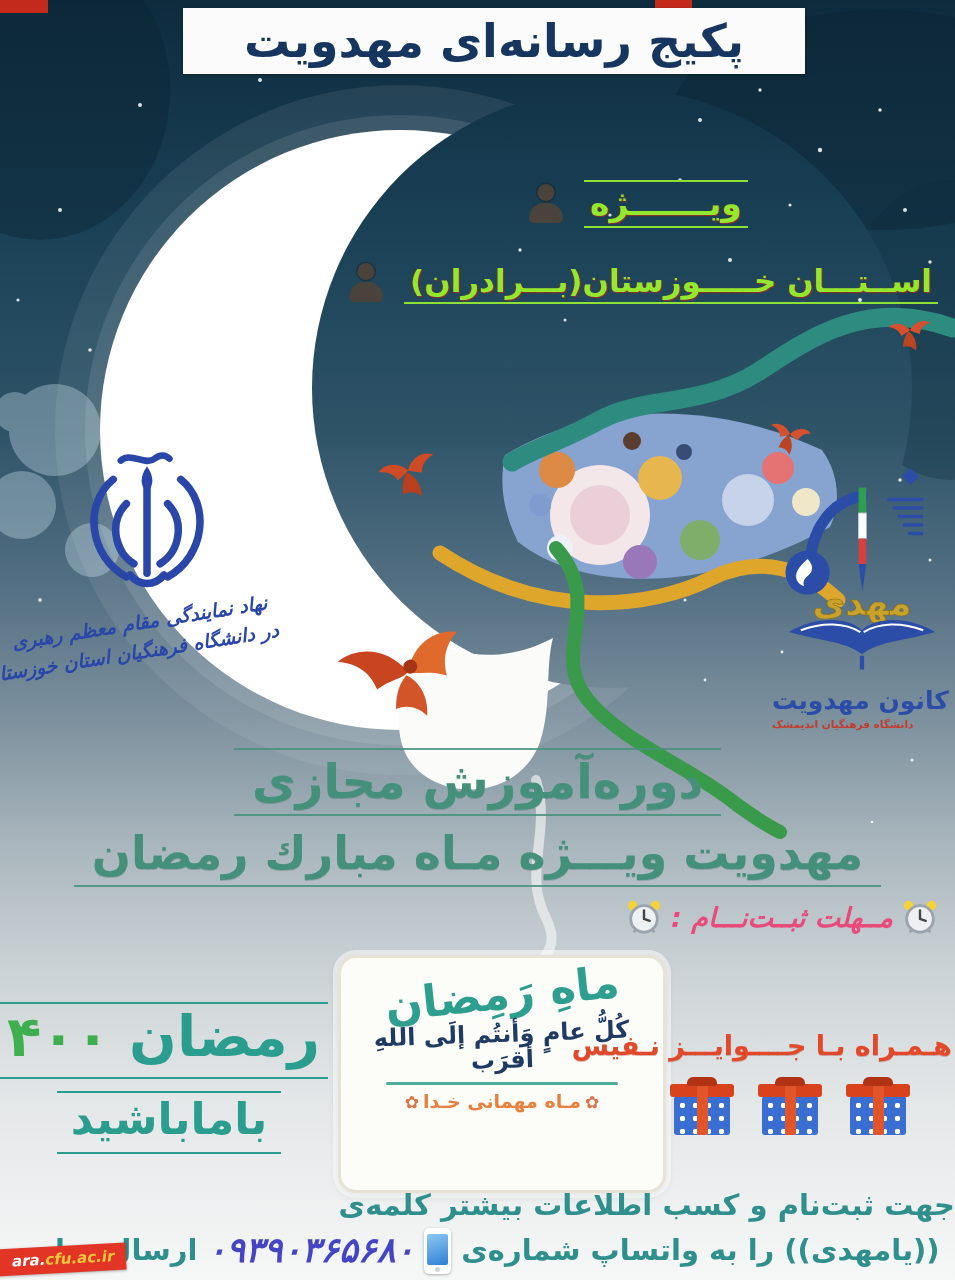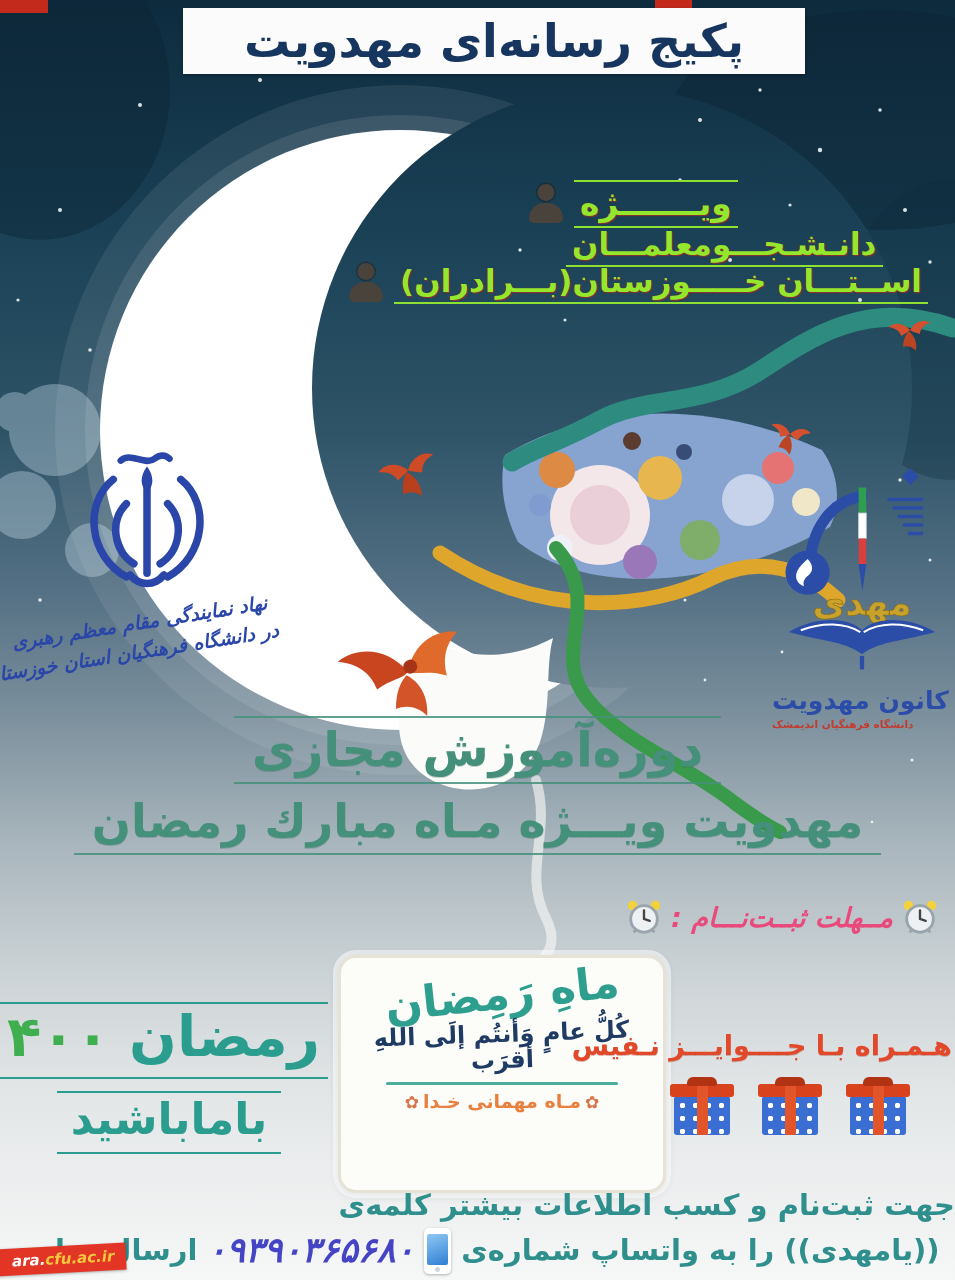--- a/index.html
+++ b/index.html
@@ -11,21 +11,21 @@
   .corner-red{position:absolute;background:#c42a1c;}
   .corner-red.left{left:0;top:0;width:48px;height:13px;}
   .corner-red.mid{left:655px;top:0;width:37px;height:8px;}
 
   .banner{
     position:absolute;left:183px;top:8px;width:622px;height:66px;background:#fbfbfb;
     display:flex;align-items:center;justify-content:center;box-shadow:0 1px 3px rgba(0,0,0,.35);
   }
   .banner-text{font-size:46px;font-weight:bold;color:#17365f;white-space:nowrap;direction:rtl;}
 
-  .aud-row{position:absolute;direction:rtl;display:flex;align-items:center;gap:10px;white-space:nowrap;}
+  .aud-row{position:absolute;direction:rtl;display:flex;align-items:center;gap:20px;white-space:nowrap;}
   .aud-row1{top:180px;left:528px;}
   .aud-row2{top:226px;left:566px;}
   .aud-row3{top:262px;left:348px;}
   .aud-text{
     font-size:31px;font-weight:bold;color:#93e82e;padding:0 6px 3px;
     border-bottom:2px solid #8ee032;
     text-shadow:1px 1px 1px rgba(175,45,30,.8), -1px 0 1px rgba(175,45,30,.4);
   }
   .aud-row1 .aud-text{border-top:2px solid #8ee032;font-size:33px;padding-top:2px;}
 
@@ -45,21 +45,21 @@
     position:absolute;left:6px;top:158px;width:272px;text-align:center;direction:rtl;
     transform:rotate(-9deg);color:#2946a8;font-weight:600;font-style:italic;
   }
   .org-line{font-size:19px;line-height:1.55;white-space:nowrap;}
 
   .kanoon{position:absolute;left:772px;top:456px;width:180px;text-align:left;}
   .kanoon-logo{display:block;margin:0 auto;}
   .kanoon-name{font-size:25px;font-weight:bold;color:#2b4da8;direction:rtl;margin-top:2px;white-space:nowrap;}
   .kanoon-sub{font-size:10.5px;font-weight:bold;color:#c23b2e;direction:rtl;margin-top:3px;white-space:nowrap;}
 
-  .course{position:absolute;left:0;top:716px;width:955px;text-align:center;direction:rtl;}
+  .course{position:absolute;left:0;top:748px;width:955px;text-align:center;direction:rtl;}
   .course-line{
     display:inline-block;font-weight:bold;color:#45907b;white-space:nowrap;
     border-bottom:2px solid rgba(69,144,123,.85);padding:0 18px 5px;
     text-shadow:0 1px 0 rgba(40,90,75,.25);
   }
   .course-line.first{font-size:48px;border-top:2px solid rgba(69,144,123,.85);padding-top:3px;}
   .course-line.second{font-size:46px;margin-top:10px;}
 
   .deadline{position:absolute;left:612px;top:898px;width:340px;text-align:center;direction:rtl;}
   .deadline-row{display:flex;align-items:center;justify-content:center;gap:8px;}
@@ -247,23 +247,20 @@
   <div class="corner-red mid"></div>
 
   <div class="banner">
     <span class="banner-text">پکیج رسانه‌ای مهدویت</span>
   </div>
 
   <div class="aud-row aud-row1">
     <span class="aud-text">ویـــــــژه</span>
     <span class="person-icon"></span>
   </div>
-  <div class="aud-row aud-row2">
-    <span class="aud-text">دانـشـجـــومعلمـــان</span>
-  </div>
   <div class="aud-row aud-row3">
     <span class="aud-text">اســتـــان خـــــوزستان(بـــرادران)</span>
     <span class="person-icon"></span>
   </div>
 
   <div class="org-left">
     <svg class="org-emblem" width="150" height="175" viewBox="0 0 160 180">
       <g fill="none" stroke="#2946a8" stroke-width="8" stroke-linecap="round">
         <path d="M80,34 L80,128"></path>
         <path d="M80,16 C74,25 74,34 80,41 C86,34 86,25 80,16 Z" fill="#2946a8" stroke-width="2"></path>

